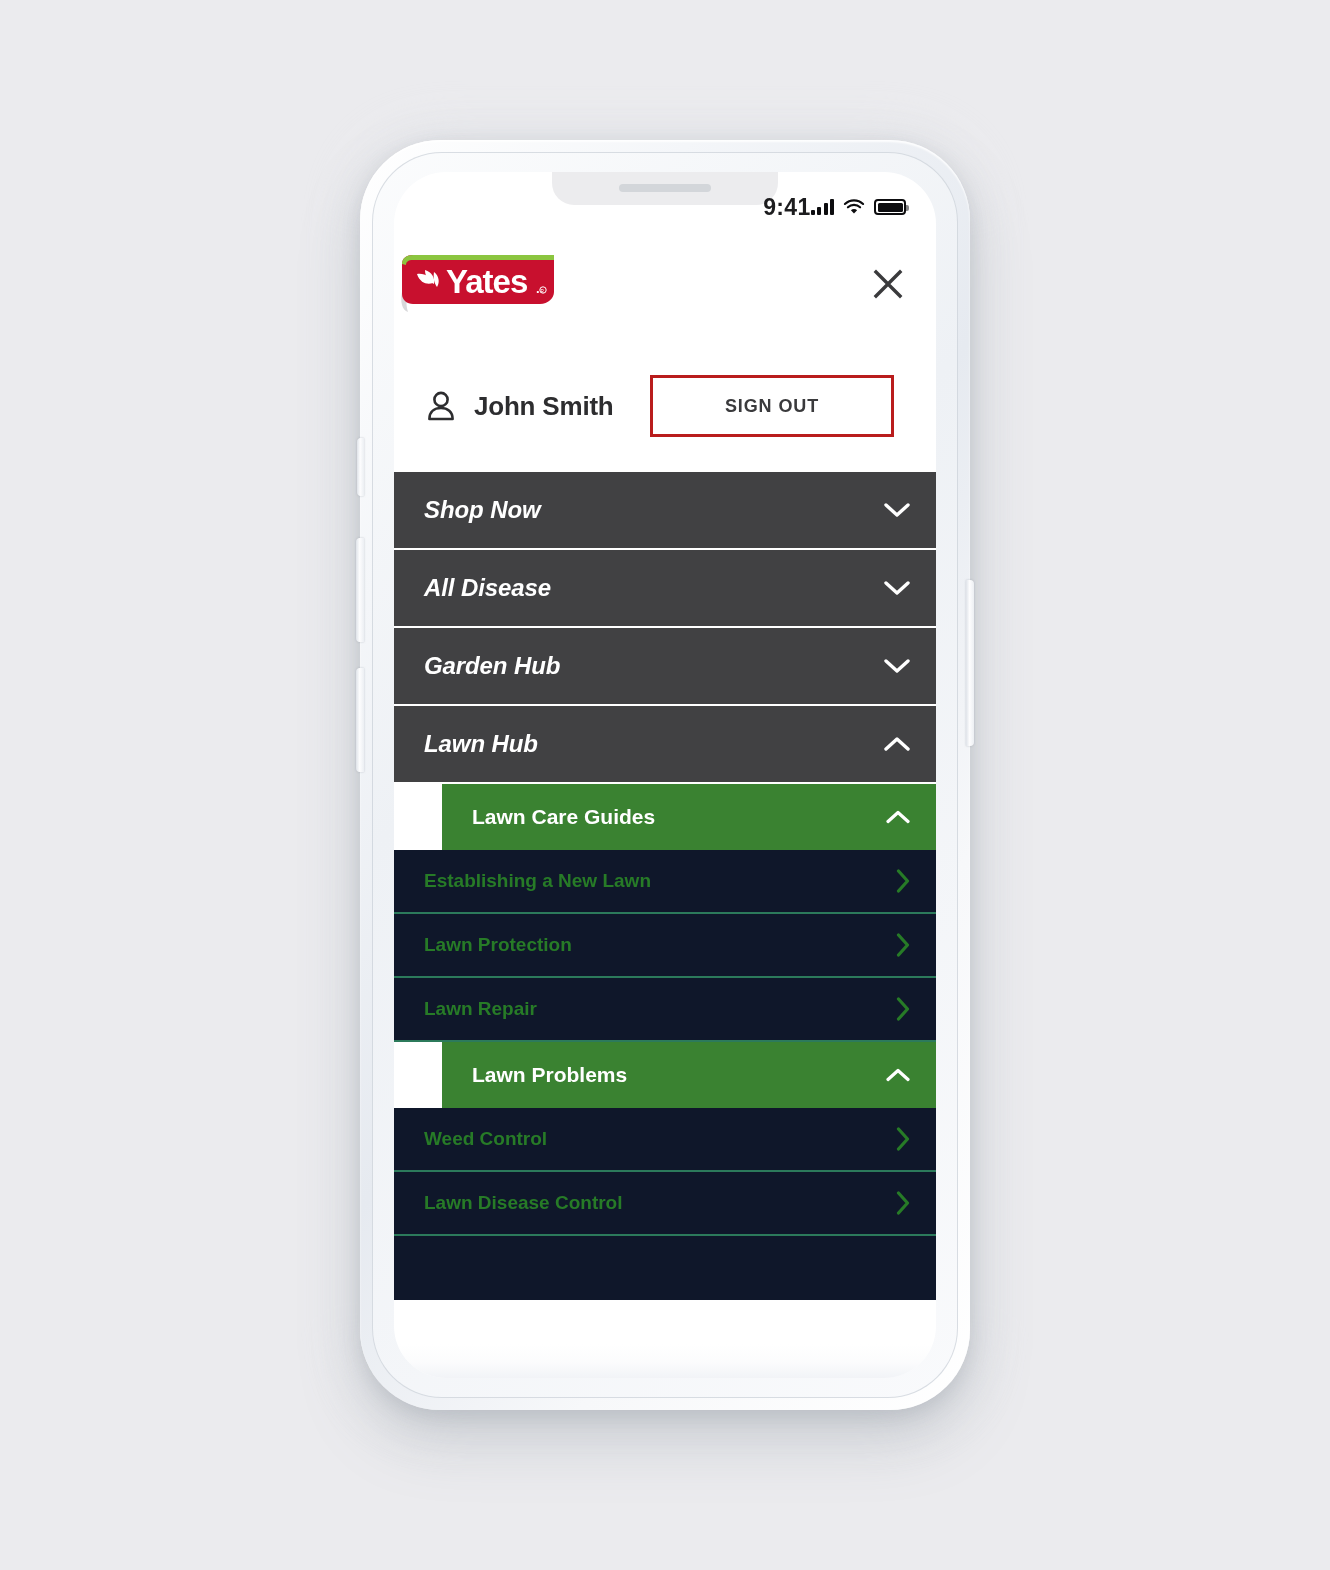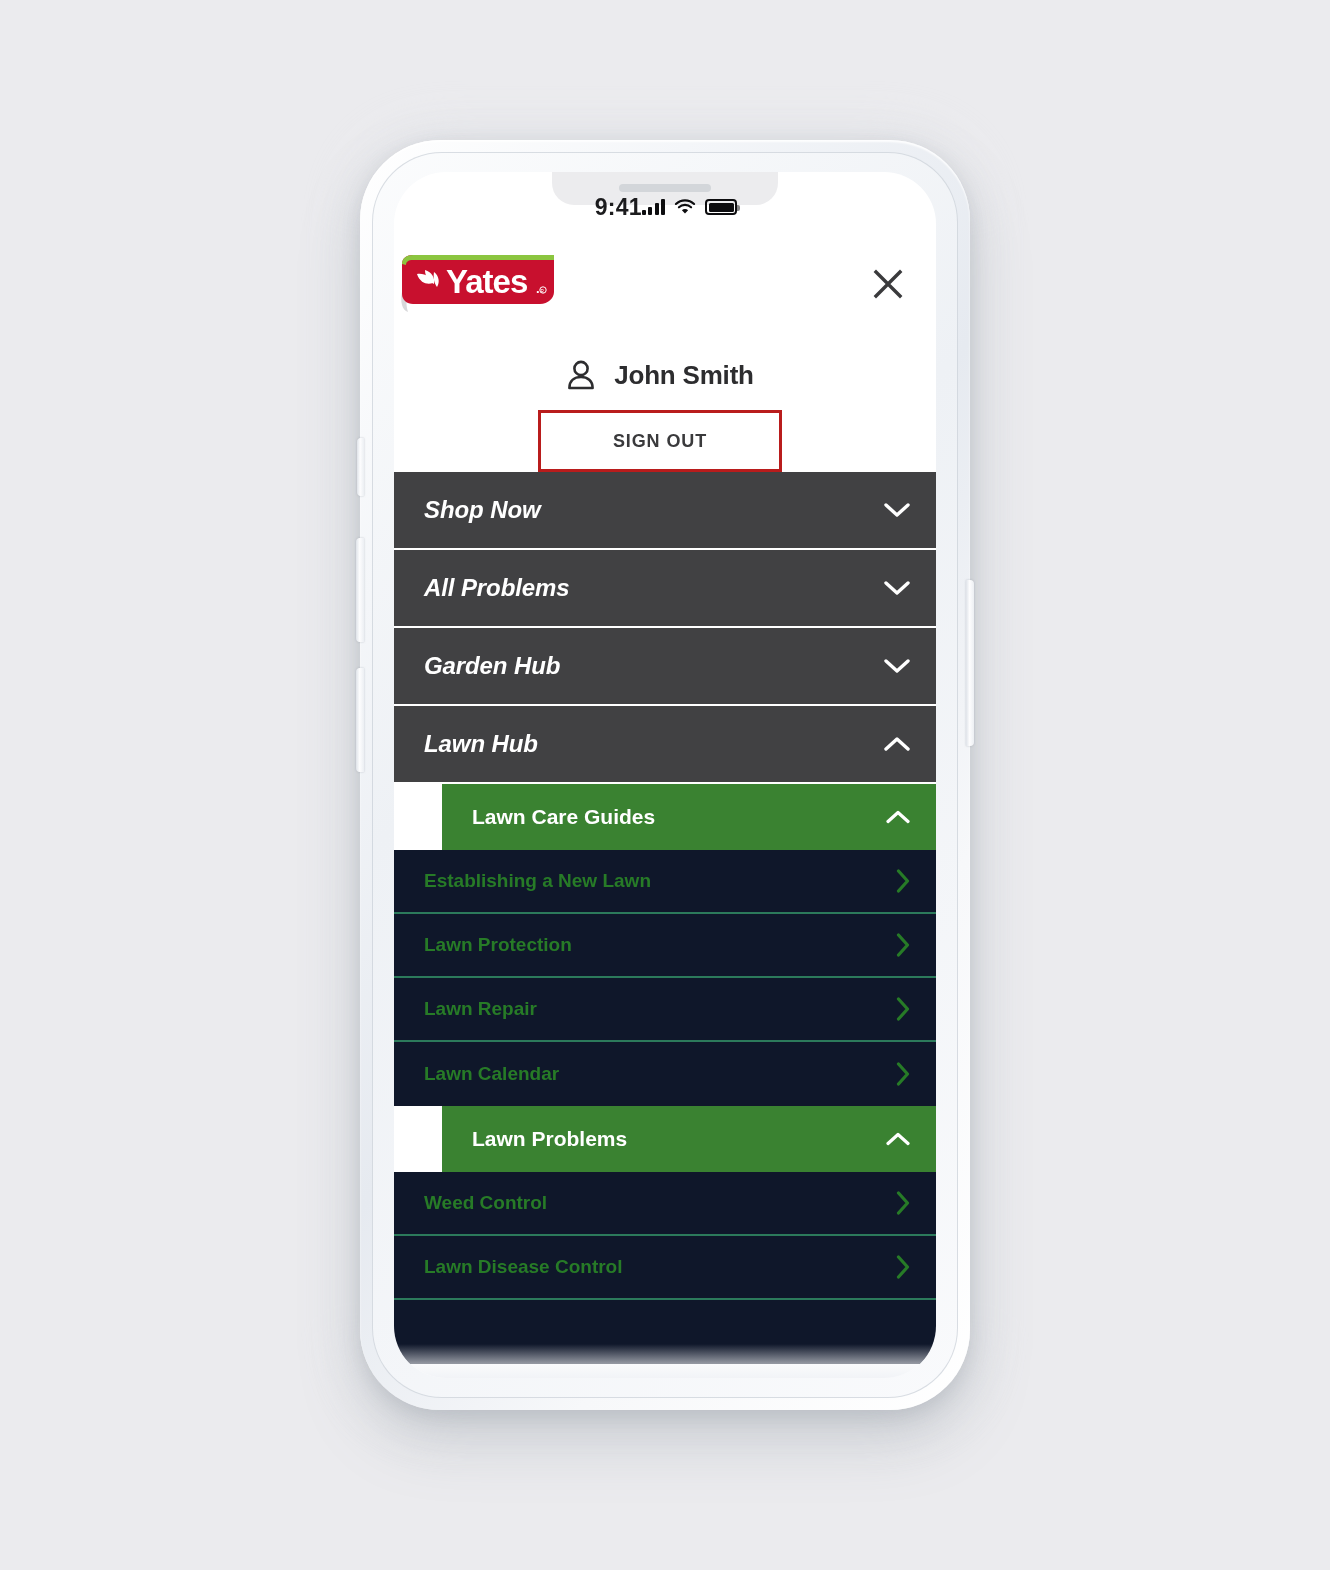--- a/index.html
+++ b/index.html
@@ -92,21 +92,21 @@
     border-radius: 5px;
     background: #d3d6da;
   }
 
   
   .statusbar {
     position: relative;
     height: 56px;
     display: flex;
     align-items: center;
-    justify-content: center;
+    justify-content: flex-end;
     padding: 14px 30px 0 32px;
     z-index: 40;
   }
   .status-time {
     font-size: 23px;
     font-weight: bold;
     color: #1c1c1e;
     letter-spacing: .3px;
   }
   .status-icons {
@@ -162,21 +162,20 @@
     display: flex; align-items: center; justify-content: center;
   }
 
   
   .account-row {
     height: 132px;
     display: flex;
     align-items: center;
     padding: 0 42px 0 32px;
     gap: 0;
-    flex-direction: column;
   }
   .account-left {
     display: flex;
     align-items: center;
     gap: 18px;
     flex: 1;
   }
   .user-name {
     font-size: 26px;
     font-weight: bold;
@@ -347,21 +346,21 @@
       <div class="menu-row row-dark">
         <span class="row-label">Shop Now</span>
         <span class="chev">
           <svg width="26" height="16" viewBox="0 0 26 16">
               <path d="M2 3 L13 13 L24 3" stroke="#ffffff" stroke-width="3.4" fill="none" stroke-linecap="round" stroke-linejoin="round"></path>
             </svg>
         </span>
       </div>
 
       <div class="menu-row row-dark">
-        <span class="row-label">All Problems</span>
+        <span class="row-label">All Disease</span>
         <span class="chev">
           <svg width="26" height="16" viewBox="0 0 26 16">
               <path d="M2 3 L13 13 L24 3" stroke="#ffffff" stroke-width="3.4" fill="none" stroke-linecap="round" stroke-linejoin="round"></path>
             </svg>
         </span>
       </div>
 
       <div class="menu-row row-dark">
         <span class="row-label">Garden Hub</span>
         <span class="chev">
@@ -410,28 +409,20 @@
 
       <div class="menu-row row-leaf">
         <span class="row-label">Lawn Repair</span>
         <span class="chev">
           <svg width="14" height="24" viewBox="0 0 14 24">
               <path d="M2.5 2 L11.5 12 L2.5 22" stroke="#277b27" stroke-width="3.2" fill="none" stroke-linecap="round" stroke-linejoin="round"></path>
             </svg>
         </span>
       </div>
 
-      <div class="menu-row row-leaf no-rule">
-        <span class="row-label">Lawn Calendar</span>
-        <span class="chev">
-          <svg width="14" height="24" viewBox="0 0 14 24">
-              <path d="M2.5 2 L11.5 12 L2.5 22" stroke="#277b27" stroke-width="3.2" fill="none" stroke-linecap="round" stroke-linejoin="round"></path>
-            </svg>
-        </span>
-      </div>
 
       <div class="menu-row row-green">
         <span class="row-label">Lawn Problems</span>
         <span class="chev">
           <svg width="24" height="14" viewBox="0 0 24 14">
               <path d="M2 11.5 L12 2.5 L22 11.5" stroke="#ffffff" stroke-width="3.2" fill="none" stroke-linecap="round" stroke-linejoin="round"></path>
             </svg>
         </span>
       </div>
 

